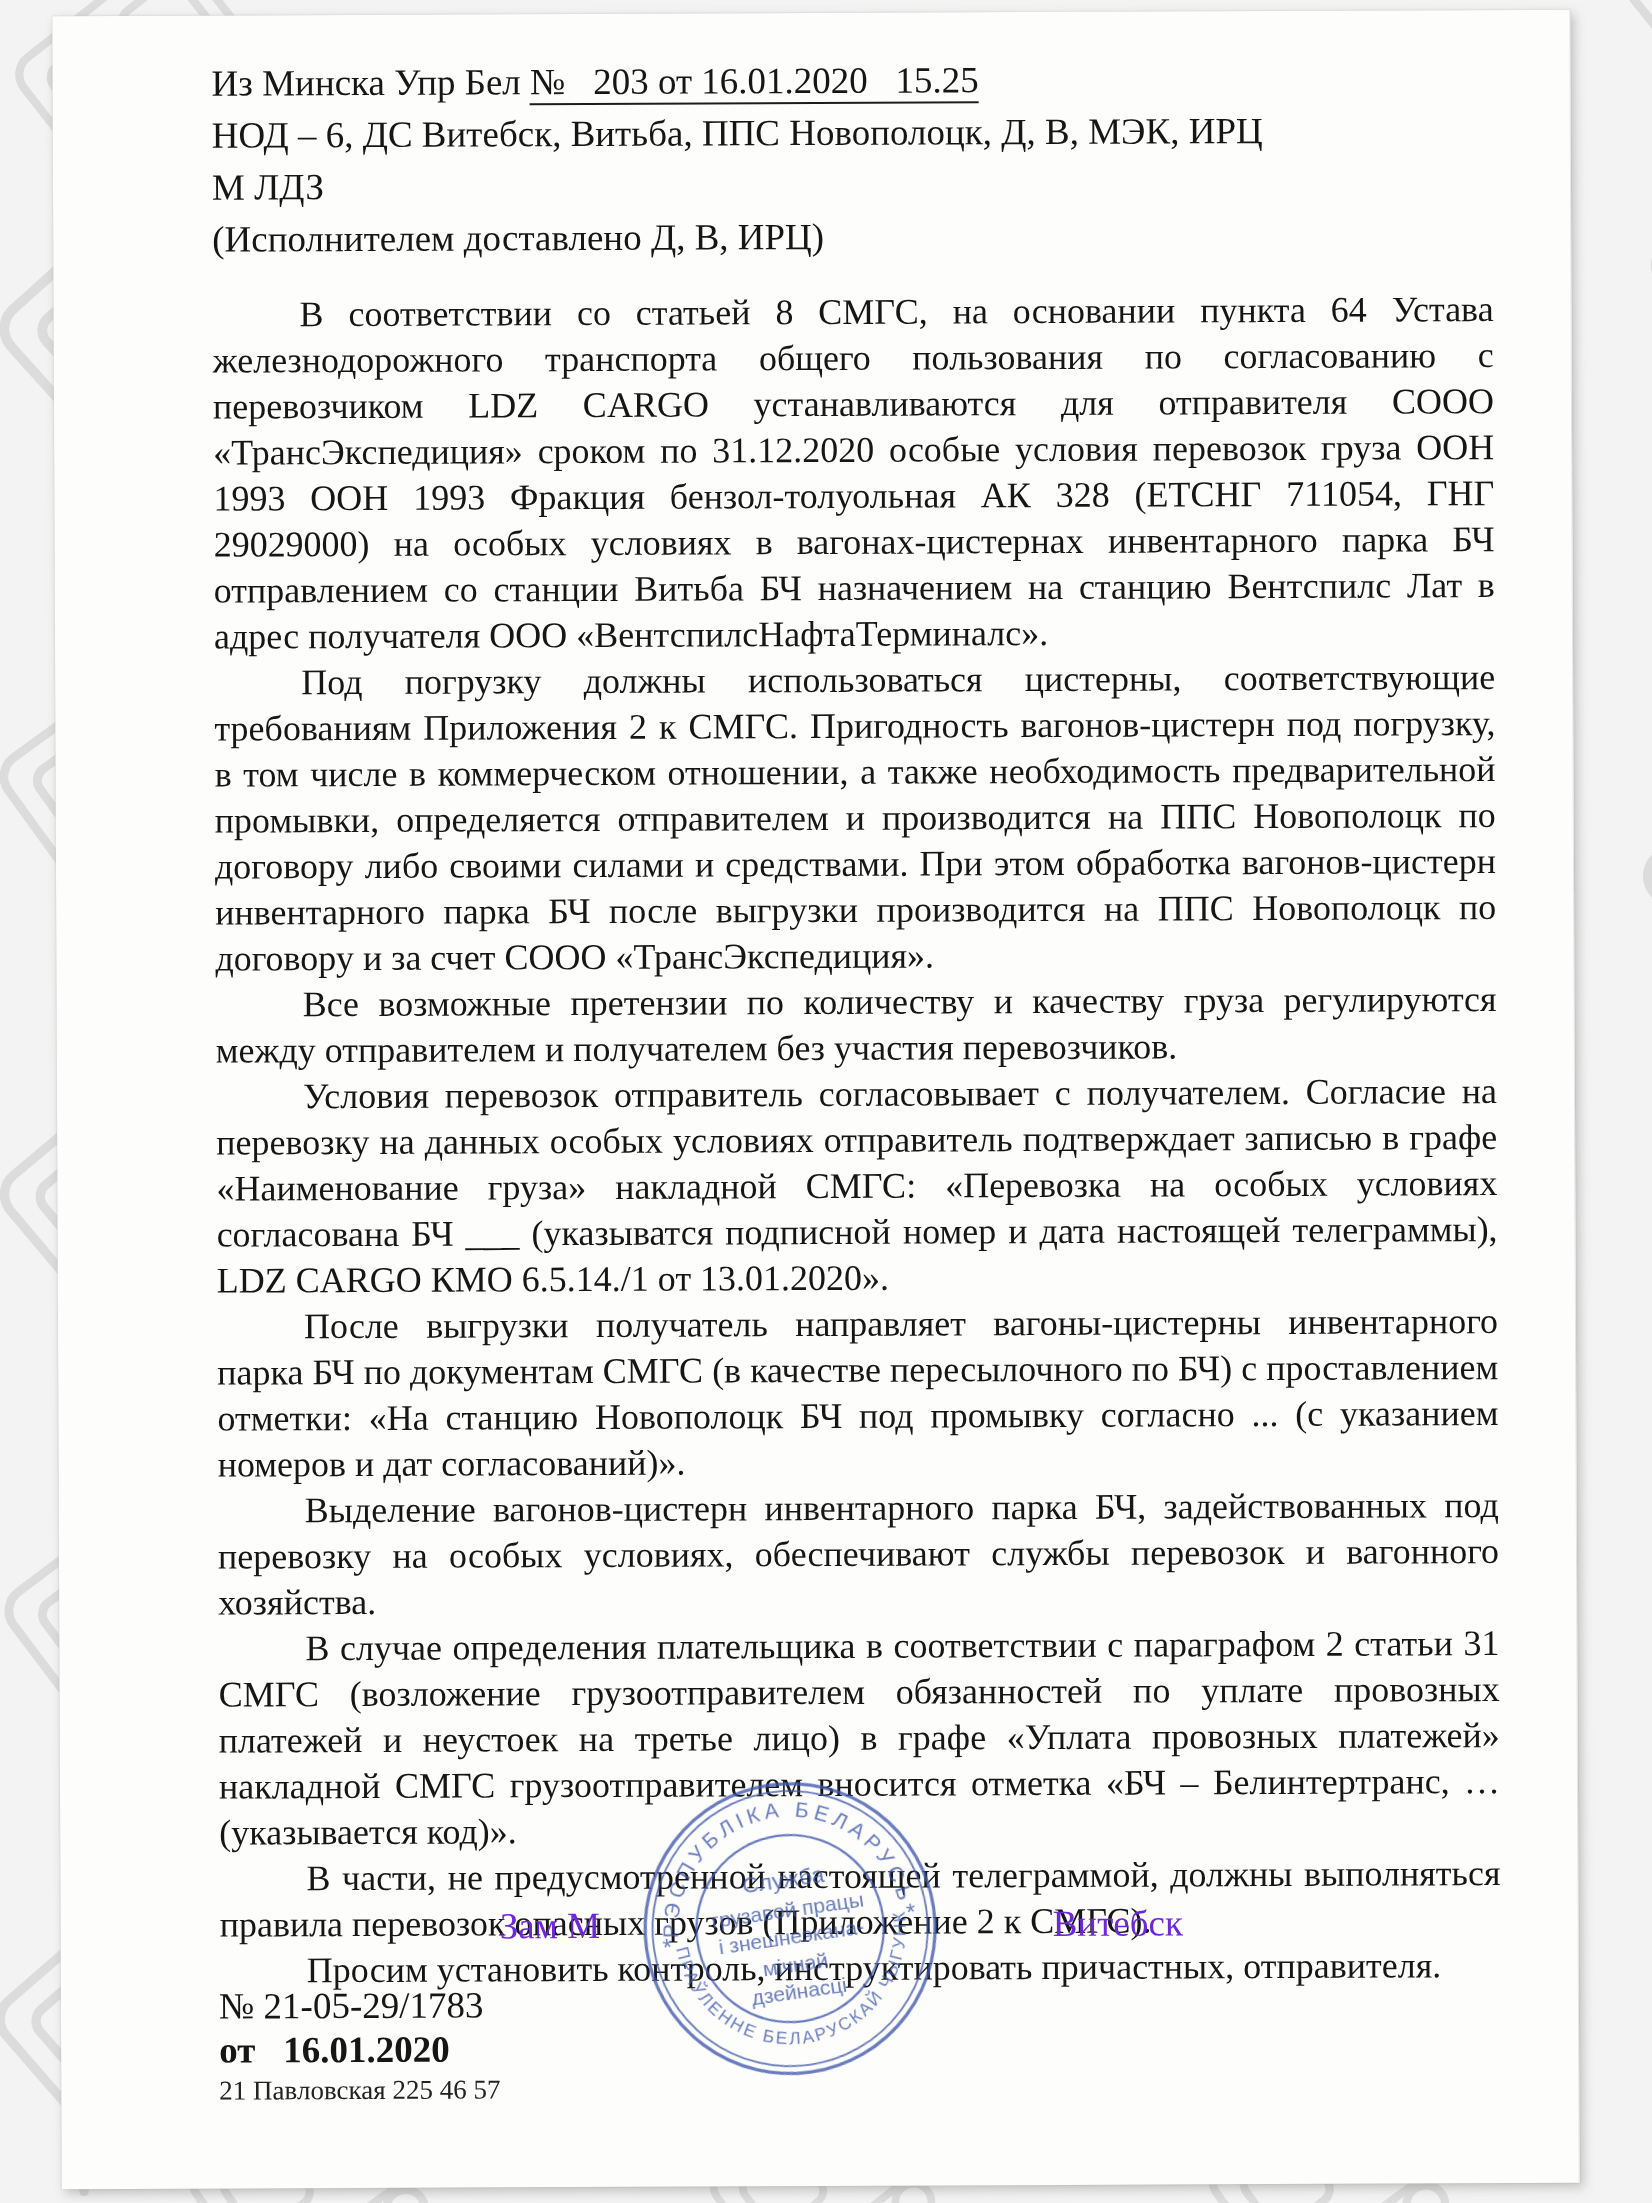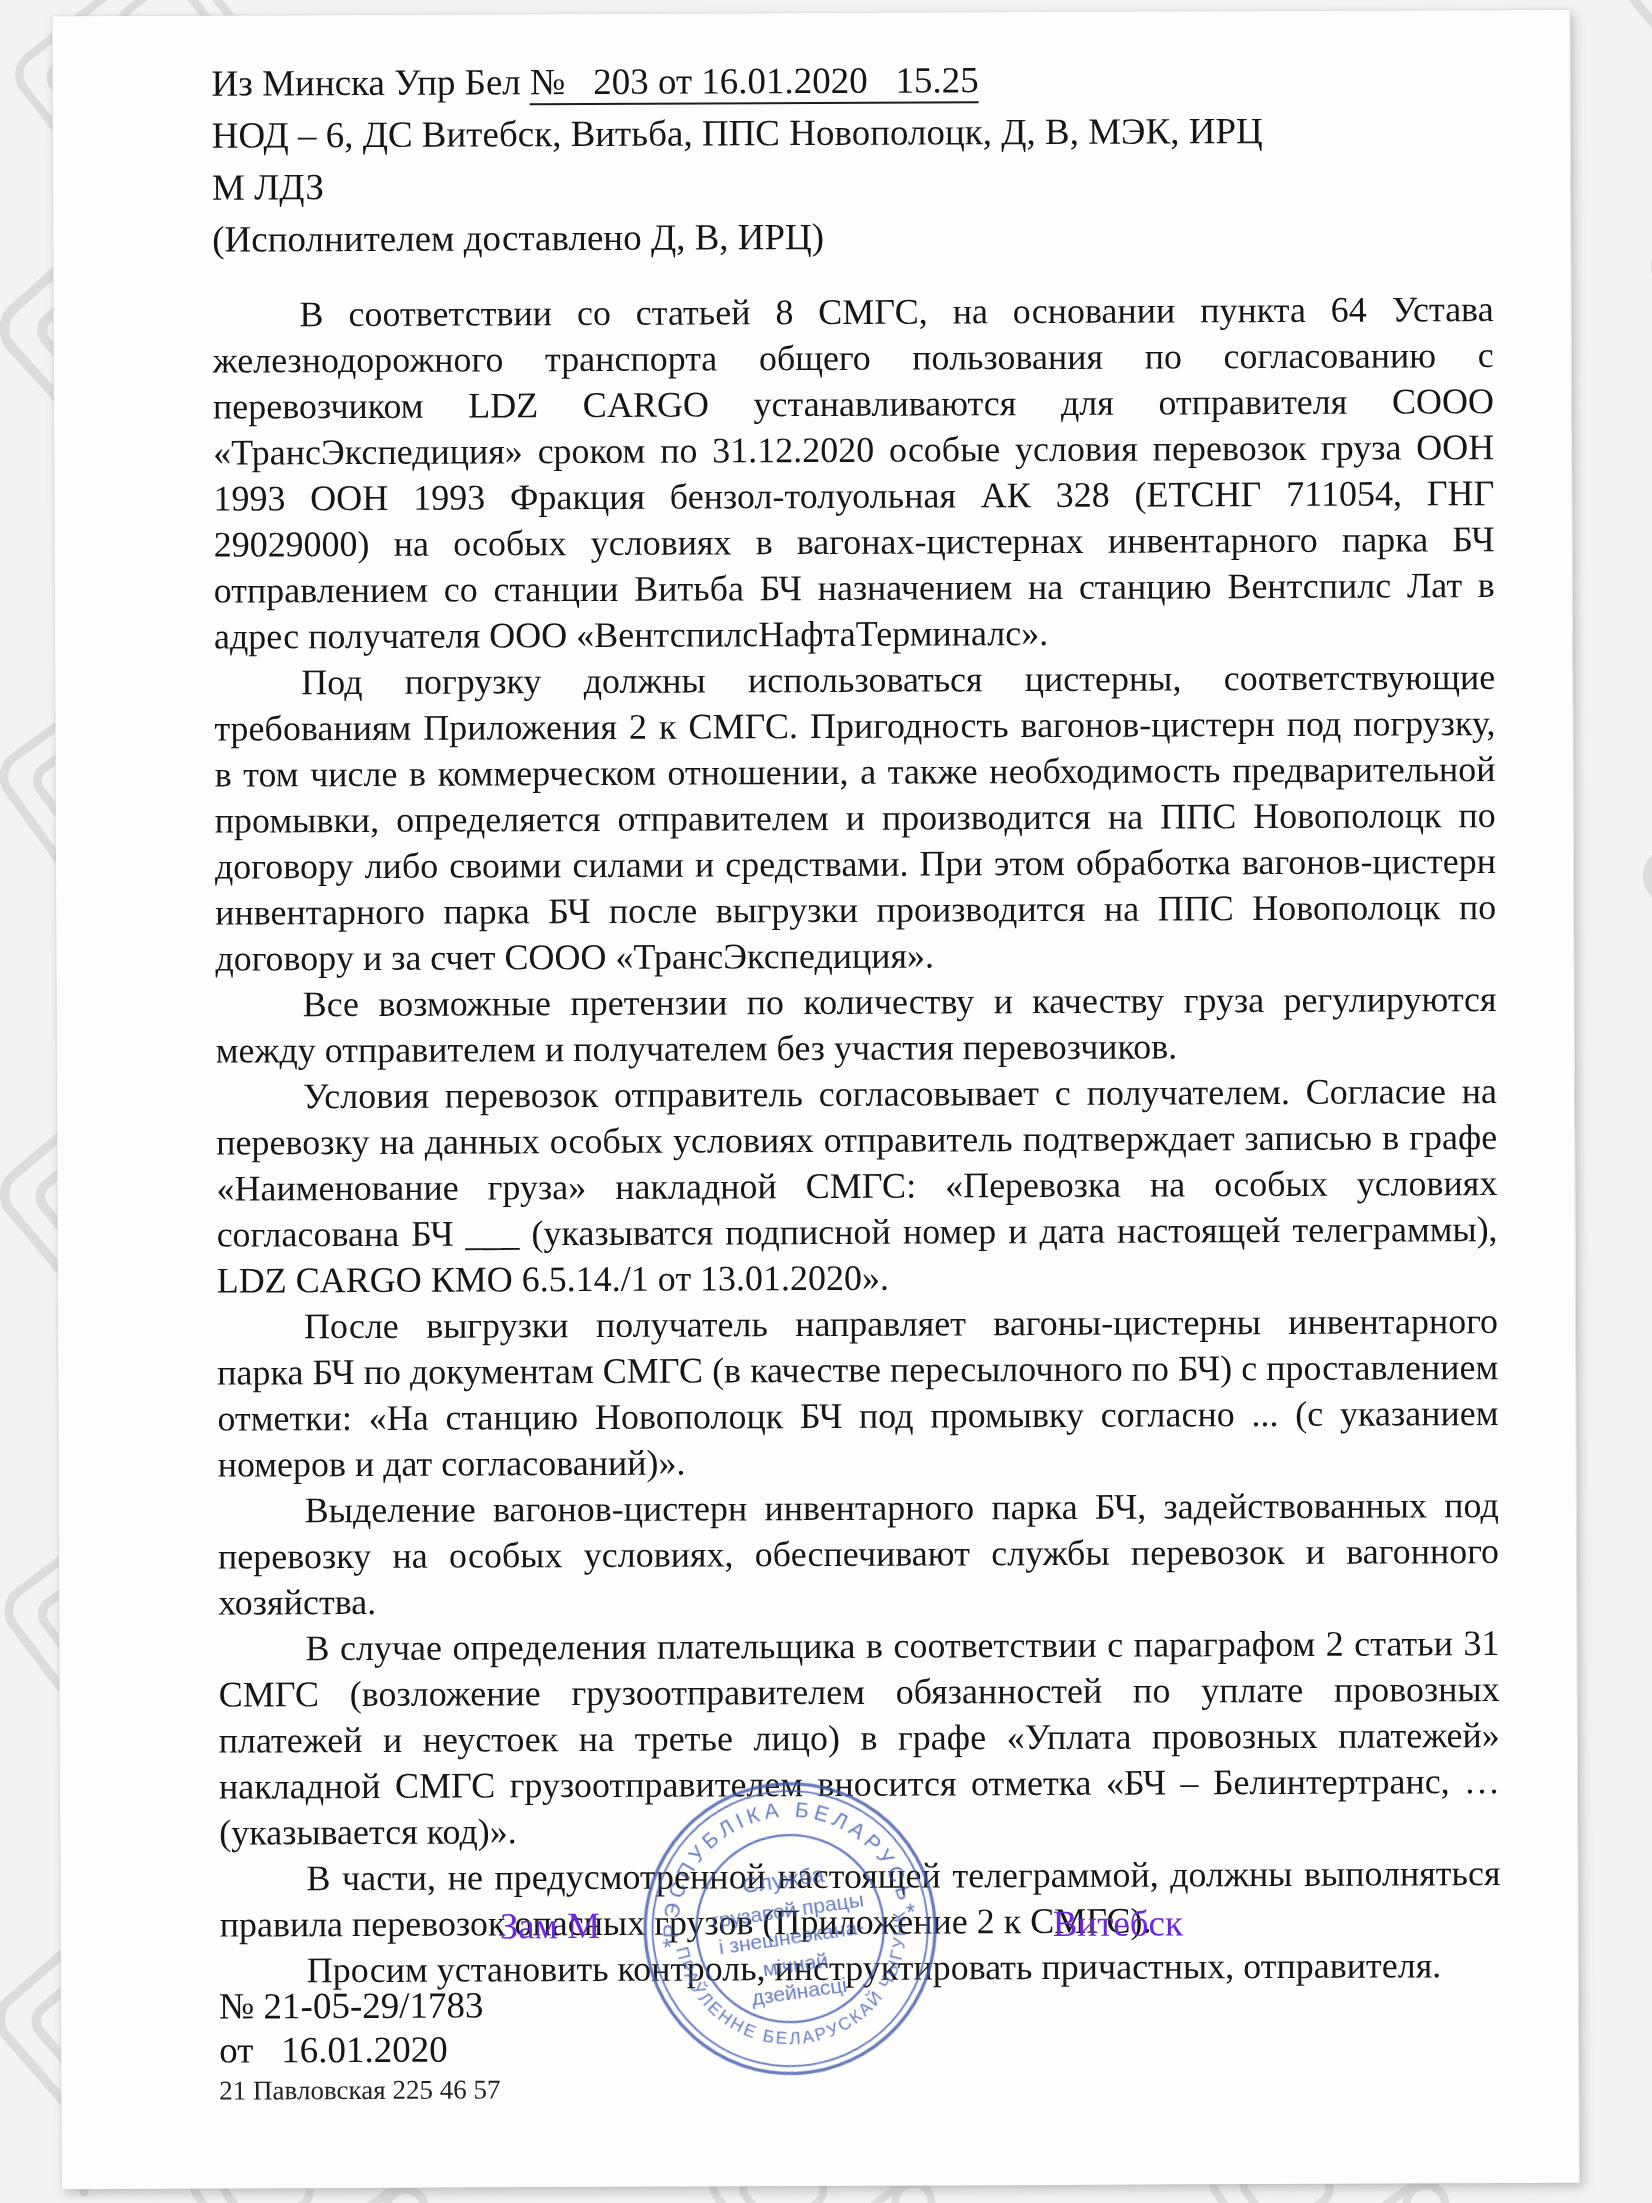--- a/index.html
+++ b/index.html
@@ -60,21 +60,21 @@
   .sig-position { left: 439px; top: 1890px; }
   .sig-name     { left: 992px; top: 1890px; }
   .ref-number, .ref-date {
     position: absolute;
     left: 158px;
     font-size: 37px;
     color: #161616;
     white-space: pre;
   }
   .ref-number { top: 1969px; }
-  .ref-date   { top: 2013px; }
+  .ref-date   { top: 2013px; font-weight: bold; }
   .ref-footer {
     position: absolute;
     left: 158px; top: 2060px;
     font-size: 27px;
     color: #222;
     white-space: pre;
   }
   .stamp {
     position: absolute;
     left: 546px; top: 1732px;

